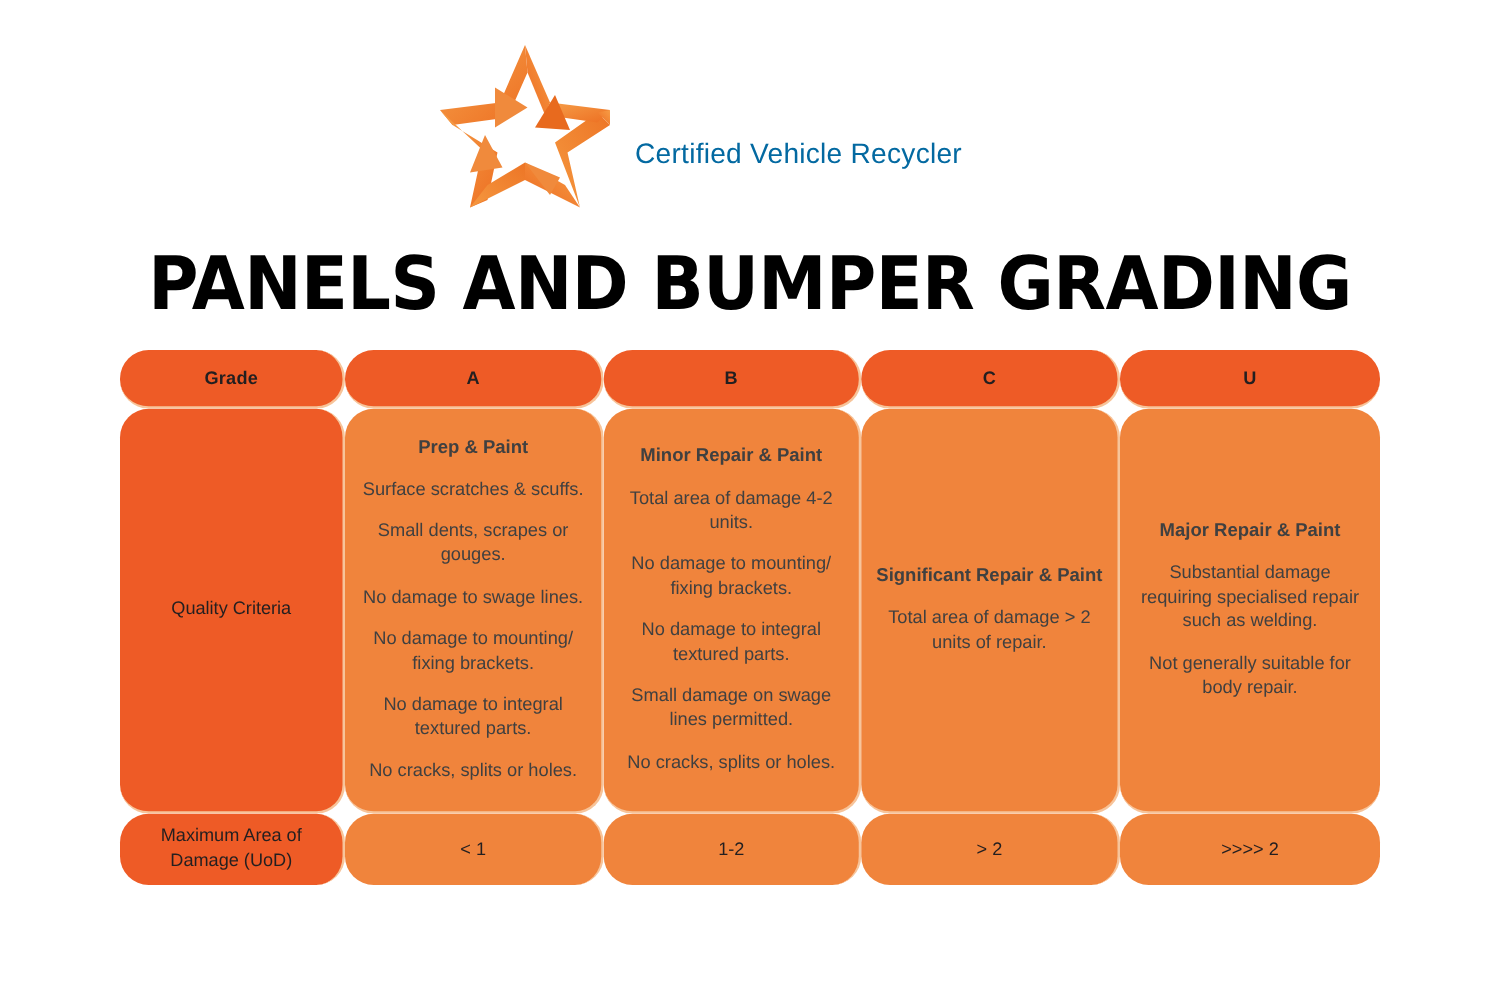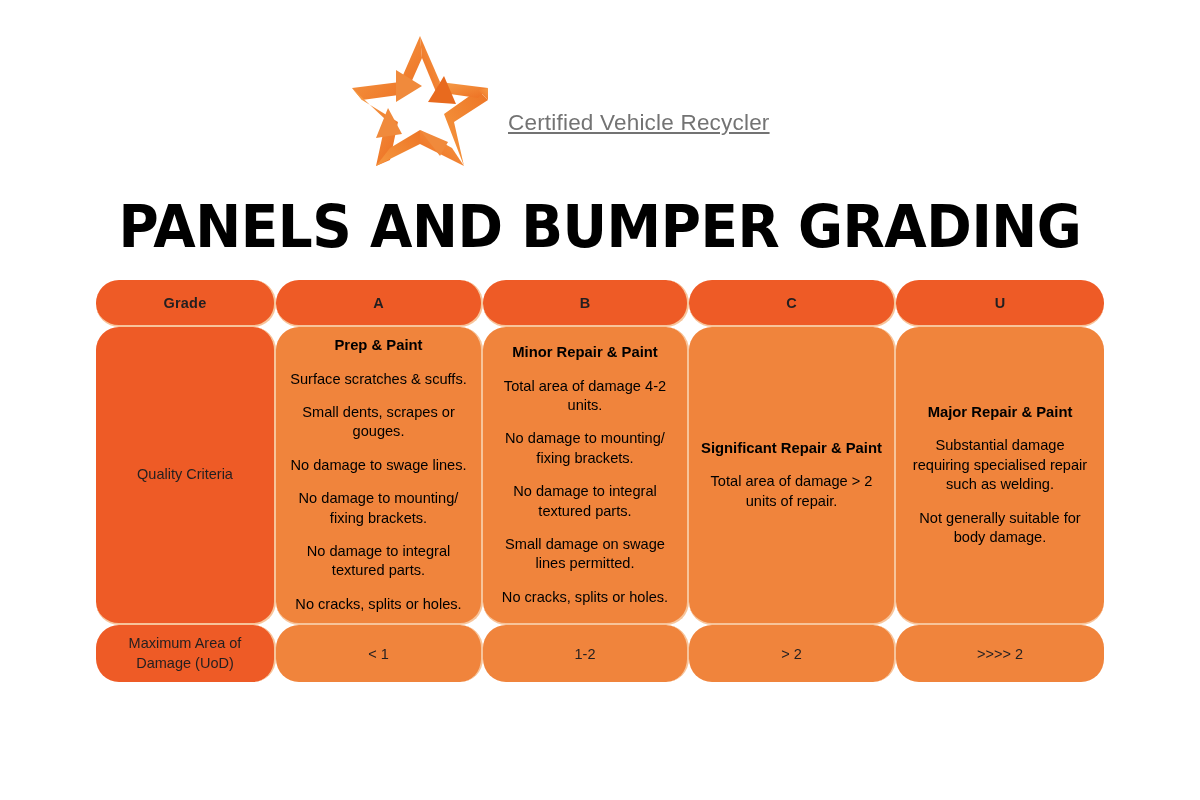--- a/index.html
+++ b/index.html
@@ -45,25 +45,24 @@
     font-weight: bold;
     letter-spacing: 2.0px;
     color: #E87B45;
     line-height: 1;
     white-space: nowrap;
   }
   .logo-sub {
     font-family: "Liberation Sans", sans-serif;
     font-size: 22.5px;
     font-weight: normal;
-    color: #737373;
+    color: #0369a1;
     margin-top: 9px;
     letter-spacing: 0.2px;
     white-space: nowrap;
-    text-decoration: underline;
   }
 
   
   .page-title {
     position: absolute;
     left: 0;
     top: 192px;
     width: 1200px;
     text-align: center;
     font-family: "DejaVu Sans", sans-serif;
@@ -123,24 +122,24 @@
     font-weight: normal;
     color: #231f20;
     line-height: 1.35;
     padding: 4px 6px !important;
   }
 
   
   .crit-cell {
     background: #F0843C;
     text-align: center;
-    color: #000000;
+    color: #404040;
     font-size: 14.6px;
     line-height: 1.33;
-    padding: 2px 10px !important;
+    padding: 15px 10px !important;
   }
   .crit-cell .crit-head {
     font-weight: bold;
     margin: 0 0 14px 0;
     font-size: 14.8px;
   }
   .crit-cell p {
     margin: 0 0 14px 0;
   }
   .crit-cell p:last-child { margin-bottom: 0; }
@@ -252,21 +251,21 @@
         </td>
 
         <td class="crit-cell">
           <p class="crit-head">Significant Repair &amp; Paint</p>
           <p>Total area of damage &gt; 2 units of repair.</p>
         </td>
 
         <td class="crit-cell">
           <p class="crit-head">Major Repair &amp; Paint</p>
           <p>Substantial damage requiring specialised repair such as welding.</p>
-          <p>Not generally suitable for body damage.</p>
+          <p>Not generally suitable for body repair.</p>
         </td>
       </tr>
 
       <tr class="max-row">
         <td class="row-label">Maximum Area of Damage (UoD)</td>
         <td class="max-cell">&lt; 1</td>
         <td class="max-cell">1-2</td>
         <td class="max-cell">&gt; 2</td>
         <td class="max-cell">&gt;&gt;&gt;&gt; 2</td>
       </tr>

